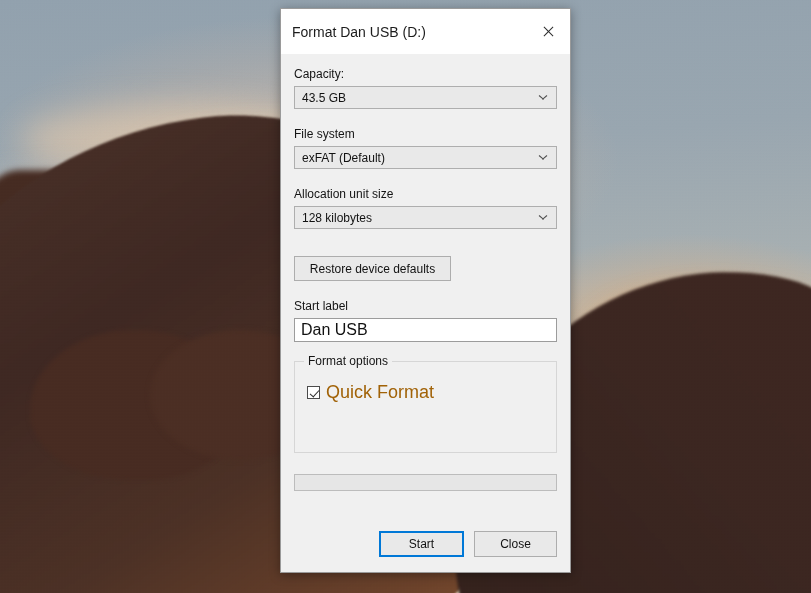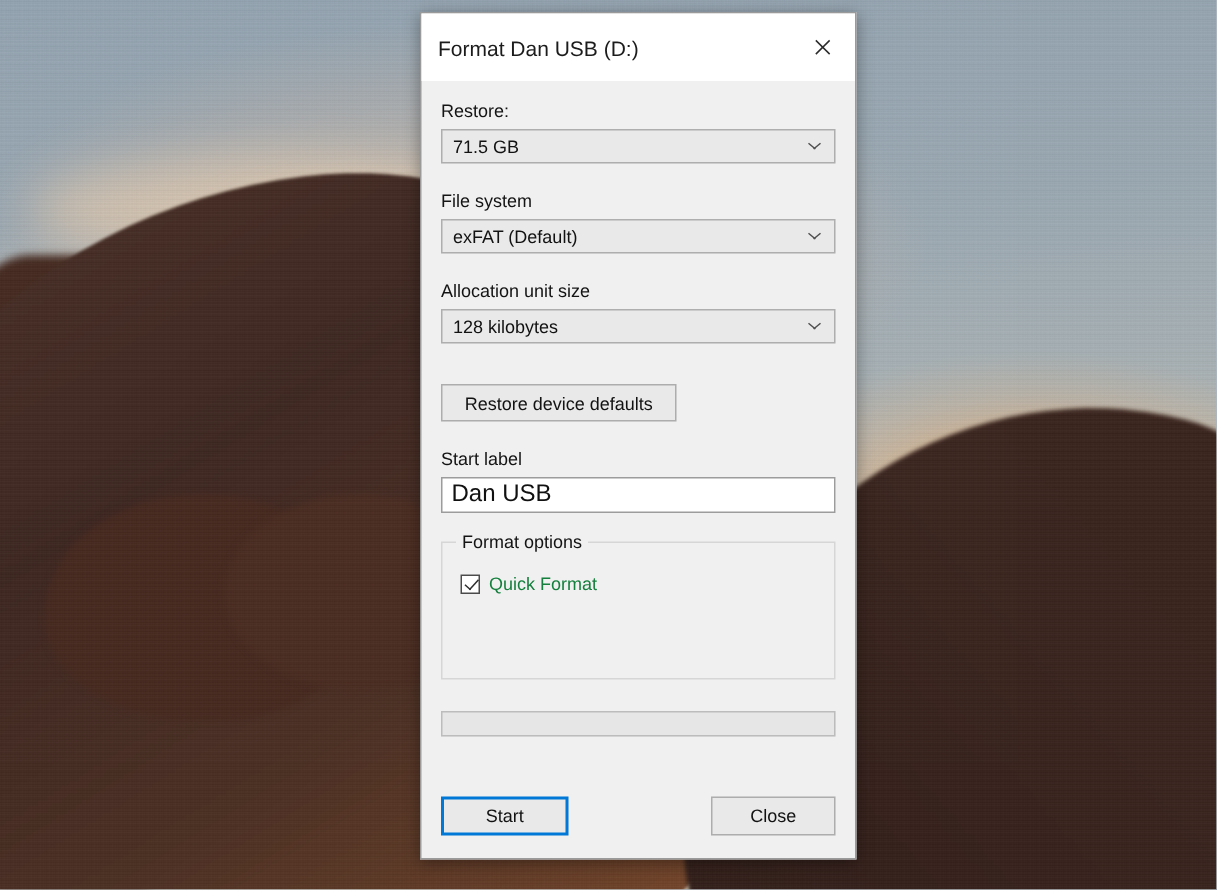--- a/index.html
+++ b/index.html
@@ -270,39 +270,40 @@
     content: "";
     position: absolute;
     left: 3.5px;
     top: 0.5px;
     width: 4px;
     height: 8px;
     border: solid #2d2d2d;
     border-width: 0 1.6px 1.6px 0;
     transform: rotate(42deg);
   }
-  .checkbox-label { font-size: 12px; color: #15803d; }
+  .checkbox-label { font-size: 18px; color: #a16207; }
 
   .progress {
     margin-top: 21px;
     height: 17px;
     background: #e6e6e6;
     border: 1px solid #bcbcbc;
     box-sizing: border-box;
   }
   .progress-fill {
     height: 100%;
     background: #06b025;
     width: 0%;
   }
 
   .button-row {
     margin-top: 40px;
     display: flex;
-    justify-content: space-between;
+    justify-content: flex-end;
+    gap: 10px;
   }
   #start-btn {
     width: 85px;
     height: 26px;
     border: 2px solid #0078d7;
     background: #e9e9e9;
   }
   #close-btn {
     width: 83px;
     height: 26px;
@@ -335,23 +336,23 @@
 
     <div class="titlebar">
       <span class="title-text">Format Dan USB (D:)</span>
       <div class="close-btn">
         <span class="close-glyph"></span>
       </div>
     </div>
 
     <div class="body">
 
-      <div class="field-label">Restore:</div>
+      <div class="field-label">Capacity:</div>
       <div class="combo">
-        <span class="combo-value">71.5 GB</span>
+        <span class="combo-value">43.5 GB</span>
         <span class="chev"></span>
       </div>
 
       <div class="field-label spaced">File system</div>
       <div class="combo">
         <span class="combo-value">exFAT (Default)</span>
         <span class="chev"></span>
       </div>
 
       <div class="field-label spaced">Allocation unit size</div>

